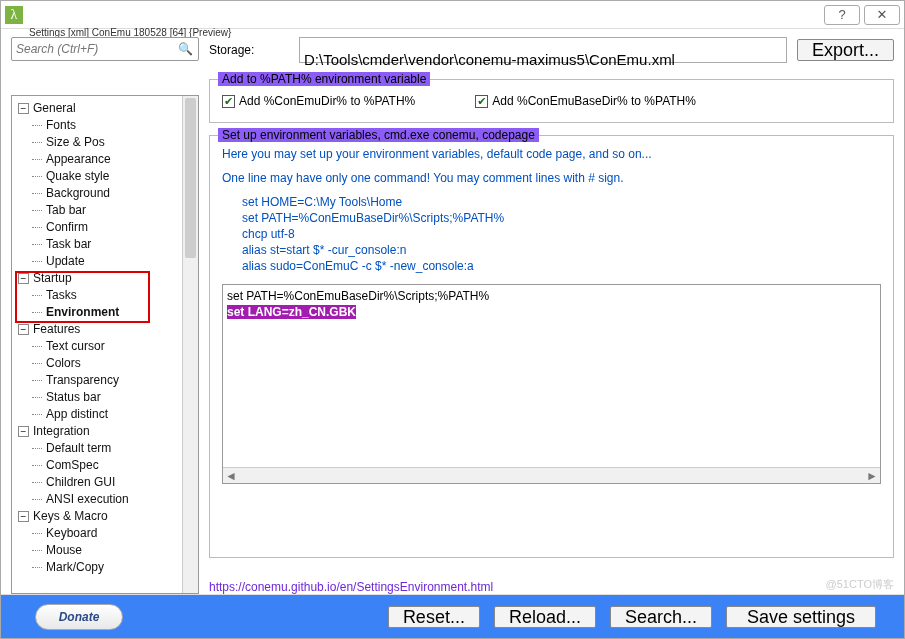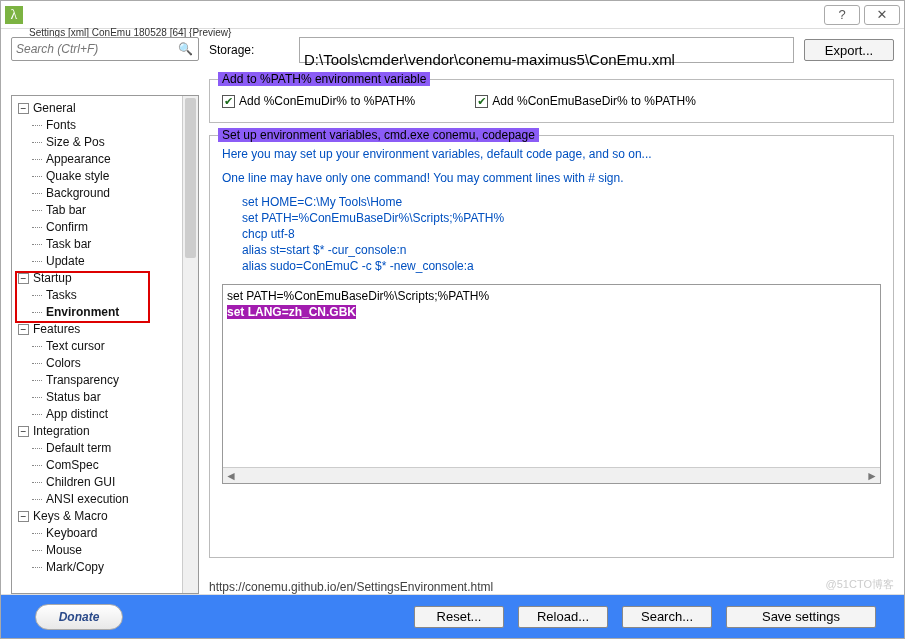--- a/index.html
+++ b/index.html
@@ -20,36 +20,36 @@
 .tree-node.item { padding-left: 34px; position: relative; }
 .tree-node.item::before { content: ""; position: absolute; left: 20px; top: 8px; width: 10px; height: 1px; border-top: 1px dotted #888; }
 .tree-node.selected { font-weight: bold; }
 .highlight-box { position: absolute; border: 2px solid #d00; left: 3px; top: 175px; width: 135px; height: 52px; pointer-events: none; }
 .tree-scrollbar { position: absolute; right: 0; top: 0; bottom: 0; width: 16px; background: #f0f0f0; border-left: 1px solid #ccc; }
 .tree-scrollbar .thumb { position: absolute; left: 2px; right: 2px; top: 2px; height: 160px; background: #cdcdcd; border-radius: 2px; }
 .main-pane { flex: 1; display: flex; flex-direction: column; }
 .storage-row { display: flex; align-items: center; gap: 10px; margin-bottom: 16px; }
 .storage-row .lbl { width: 80px; }
 .storage-row .path { flex: 1; border: 1px solid #aaa; height: 22px; line-height: 20px; padding: 12px 4px; font-size: 15px; }
-.btn { height: 22px; border: 1px solid #888; background: #f4f4f4; padding: 0 14px; cursor: pointer; font-size: 13px; border-radius: 2px; }
+.btn { height: 22px; border: 1px solid #888; background: #f4f4f4; padding: 0 14px; cursor: pointer; font-size: 18px; border-radius: 2px; }
 .btn.wide { min-width: 90px; }
 .group { border: 1px solid #bbb; padding: 10px 12px 14px 12px; margin-bottom: 12px; position: relative; }
 .group-title { position: absolute; top: -8px; left: 8px; background: #8b5cf6; padding: 0 4px; font-size: 12px; }
 .chk-row { display: flex; gap: 60px; margin-top: 4px; }
 .chk { display: flex; align-items: center; gap: 4px; cursor: pointer; }
 .chk .box { width: 13px; height: 13px; border: 1px solid #555; display: flex; align-items: center; justify-content: center; background: #fff; }
 .chk .box .mark { color: #1a6b1a; font-size: 11px; line-height: 11px; }
 .help-text { color: #0050c0; line-height: 16px; margin-bottom: 8px; }
 .example-block { color: #0050c0; line-height: 16px; padding-left: 20px; margin-bottom: 10px; }
 .env-textarea { border: 1px solid #999; height: 200px; position: relative; font-family: "Segoe UI", Tahoma, sans-serif; font-size: 12px; padding: 3px 4px; overflow: hidden; }
 .env-textarea .line { line-height: 16px; }
 .env-textarea .sel { background: #a21caf; color: #fff; font-weight: bold; }
 .env-textarea .hscroll { position: absolute; left: 0; right: 0; bottom: 0; height: 16px; background: #f0f0f0; border-top: 1px solid #ccc; display: flex; align-items: center; justify-content: space-between; padding: 0 2px; color: #777; }
 .link-row { margin-top: 10px; }
-.link-row a { color: #404040; text-decoration: none; }
+.link-row a { color: #6d28d9; text-decoration: none; }
 .bottom-bar { position: absolute; left: 0; right: 0; bottom: 0; height: 44px; border-top: 1px solid #ddd; display: flex; align-items: center; padding: 0 28px; background: #3b82f6; }
 .donate-btn { width: 88px; height: 26px; border: 1px solid #aaa; border-radius: 13px; background: linear-gradient(#fff,#e8e8e8); display: flex; align-items: center; justify-content: center; font-style: italic; font-weight: bold; color: #2a4a8a; cursor: pointer; margin-left: 6px; }
 .bottom-spacer { flex: 1; }
 .bottom-bar .btn { min-width: 90px; margin-left: 14px; }
 .bottom-bar .btn.save { min-width: 150px; }
 .watermark { position: absolute; right: 10px; bottom: 46px; color: #ccc; font-size: 11px; }
 </style>
 </head>
 <body>
 

